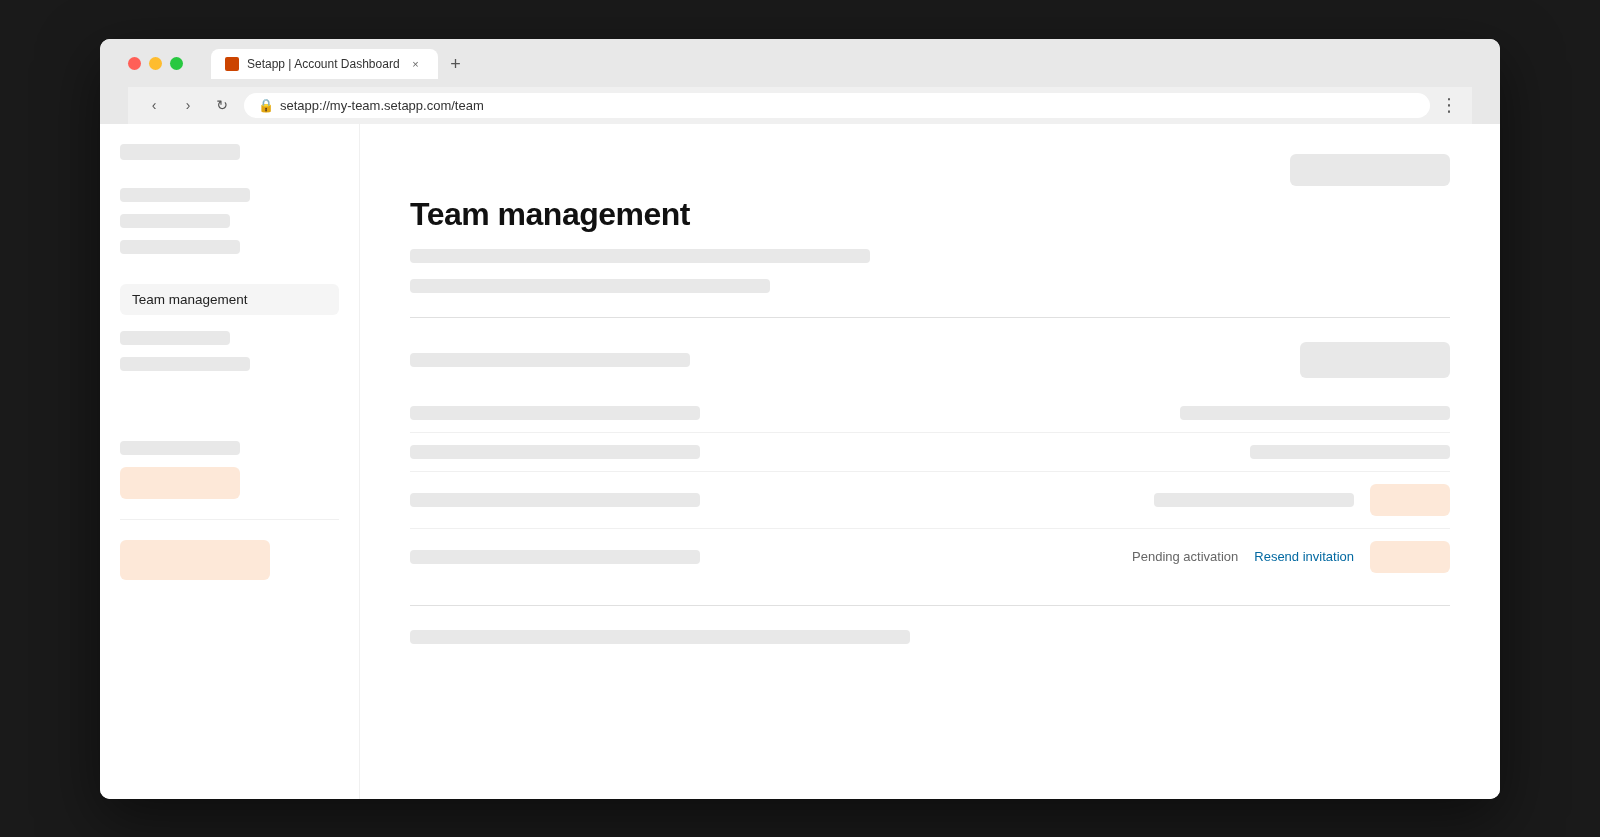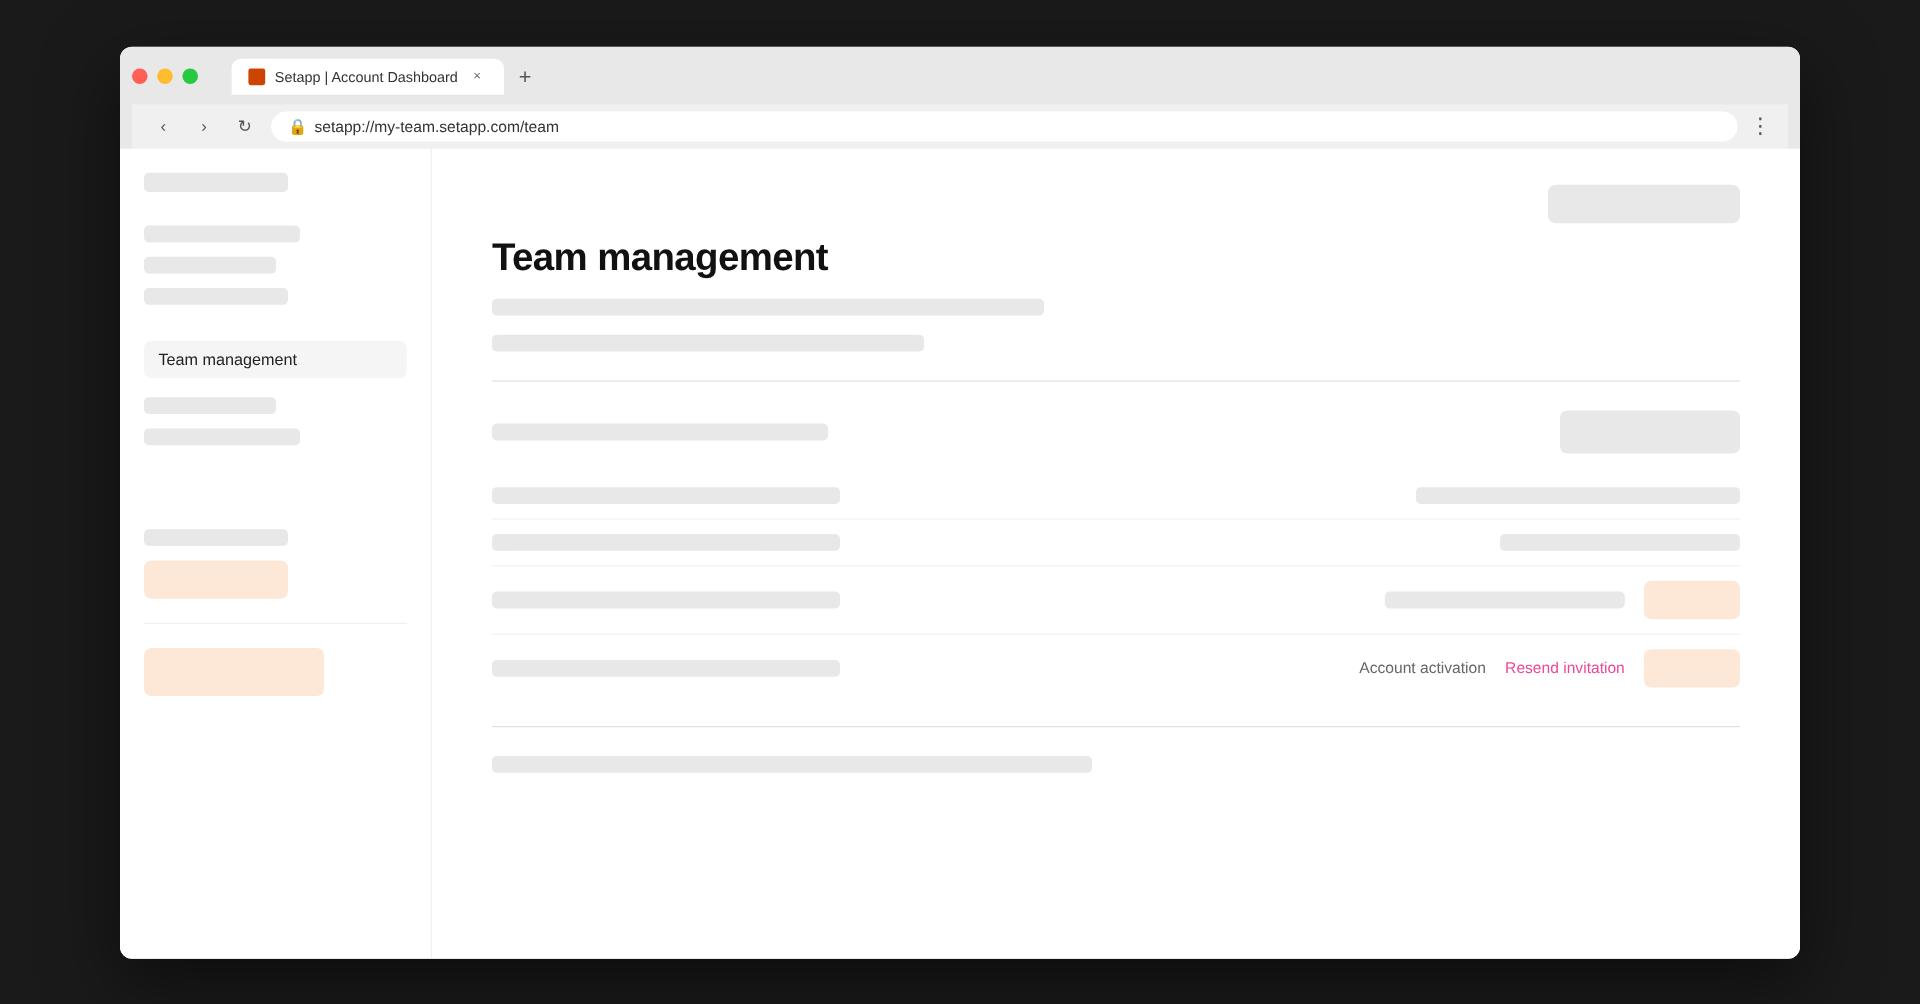--- a/index.html
+++ b/index.html
@@ -19,21 +19,21 @@
       border-radius: 10px;
       box-shadow: 0 20px 60px rgba(0,0,0,0.5);
       overflow: hidden;
       display: flex;
       flex-direction: column;
     }
 
     
     .browser-chrome {
       background: #e8e8e8;
-      padding: 10px 10px 0;
+      padding: 10px 28px 0;
       flex-shrink: 0;
     }
 
     .browser-controls {
       display: flex;
       align-items: center;
       gap: 8px;
       margin-bottom: 8px;
     }
 
@@ -318,21 +318,21 @@
 
     .status-text {
       font-size: 13px;
       color: #666;
       white-space: nowrap;
       flex-shrink: 0;
     }
 
     .resend-link {
       font-size: 13px;
-      color: #ec4899;
+      color: #0369a1;
       cursor: pointer;
       white-space: nowrap;
       flex-shrink: 0;
       text-decoration: none;
     }
 
     .action-btn-skeleton {
       width: 80px;
       height: 32px;
       background: #fde8d8;
@@ -450,21 +450,21 @@
         <div class="team-row team-row-divider">
           <div class="member-skeleton" style="width:290px;"></div>
           <div class="spacer"></div>
           <div class="member-skeleton" style="width:200px;"></div>
           <div class="action-btn-skeleton"></div>
         </div>
 
         <div class="team-row team-row-divider">
           <div class="member-skeleton" style="width:290px;"></div>
           <div class="spacer"></div>
-          <span class="status-text">Account activation</span>
+          <span class="status-text">Pending activation</span>
           <a class="resend-link">Resend invitation</a>
           <div class="action-btn-skeleton"></div>
         </div>
 
       </div>
 
       <hr class="divider" style="margin-top:20px;">
 
       <div class="skeleton bottom-skeleton" style="width:500px;"></div>
 

